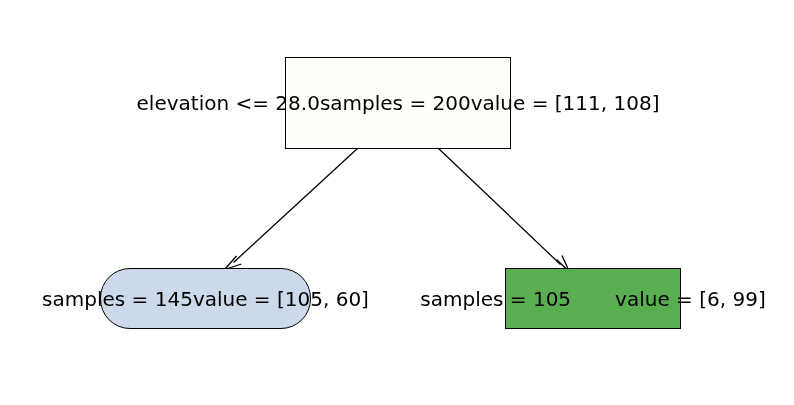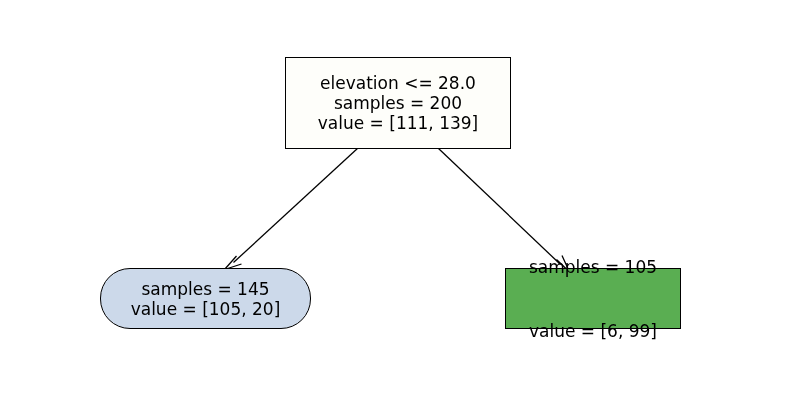--- a/index.html
+++ b/index.html
@@ -21,26 +21,26 @@
     top: 0;
     width: 794px;
     height: 405px;
     pointer-events: none;
   }
   .node {
     position: absolute;
     box-sizing: border-box;
     border: 1px solid #000000;
     display: flex;
-    flex-direction: column;
+    flex-direction: row;
     align-items: center;
     justify-content: center;
     text-align: center;
     color: #000000;
-    font-size: 17px;
+    font-size: 20px;
     line-height: 20px;
     white-space: nowrap;
   }
   .node-line {
     display: block;
   }
   #node-root {
     left: 285px;
     top: 57px;
     width: 226px;
@@ -73,26 +73,26 @@
       <path d="M 358 148 L 233.5 262.5"></path>
       <path d="M 224.5 269.5 L 236.5 256.0 M 224.5 269.5 L 241.5 264.0" stroke-width="1.3"></path>
       <path d="M 438 148 L 560.5 264.5"></path>
       <path d="M 569.5 272.0 L 556.5 259.5 M 569.5 272.0 L 562.0 255.5" stroke-width="1.3"></path>
     </g>
   </svg>
 
   <div class="node" id="node-root" style="background: rgb(254, 254, 250);">
     <span class="node-line">elevation &lt;= 28.0</span>
     <span class="node-line">samples = 200</span>
-    <span class="node-line">value = [111, 139]</span>
+    <span class="node-line">value = [111, 108]</span>
   </div>
 
   <div class="node" id="node-left" style="background: rgb(204, 217, 234);">
     <span class="node-line">samples = 145</span>
-    <span class="node-line">value = [105, 20]</span>
+    <span class="node-line">value = [105, 60]</span>
   </div>
 
   <div class="node" id="node-right" style="background: rgb(90, 174, 82); gap: 44px;">
     <span class="node-line">samples = 105</span>
     <span class="node-line">value = [6, 99]</span>
   </div>
 
 </div>
 
 </body></html>

